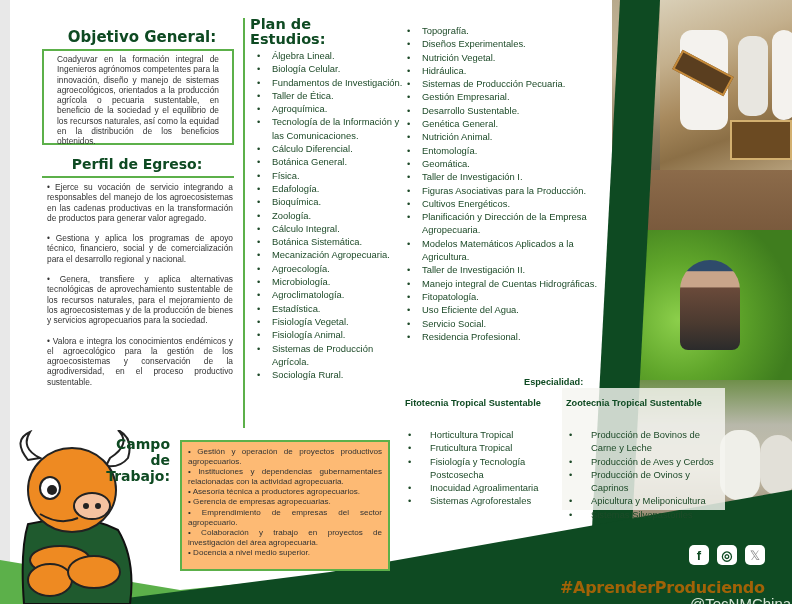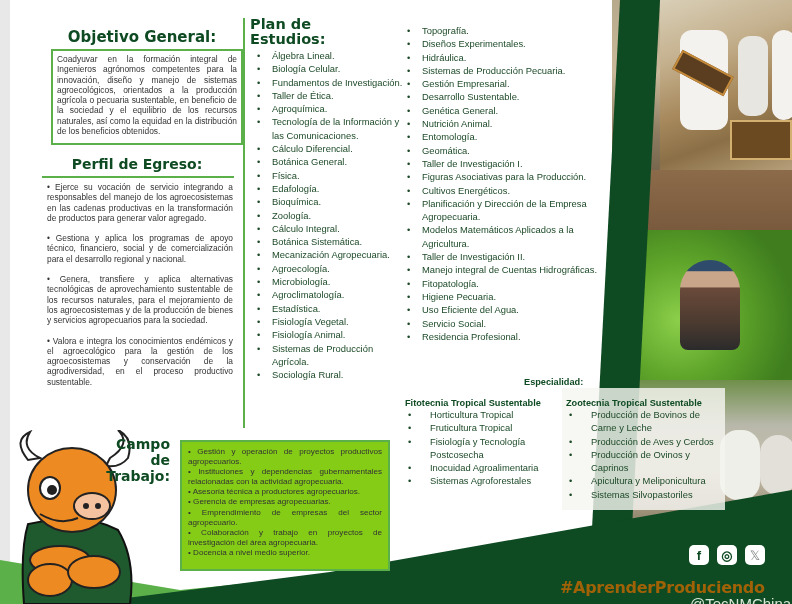--- a/index.html
+++ b/index.html
@@ -5,21 +5,21 @@
   * { box-sizing: border-box; margin: 0; padding: 0; }
   html, body { width: 792px; height: 604px; overflow: hidden; background: #ffffff; }
   body { position: relative; font-family: "Liberation Sans", sans-serif; color: #222; }
   .page { position: absolute; inset: 0; background: #fff; overflow: hidden; }
   .left-strip { position: absolute; left: 0; top: 0; width: 10px; height: 604px; background: #e8e8e8; }
 
   .h-title { font-family: "DejaVu Sans", sans-serif; font-weight: bold; color: #0e4a22; }
 
   
   .obj-title { position: absolute; left: 62px; top: 28px; width: 160px; text-align: center; font-size: 15px; }
-  .obj-box { position: absolute; left: 51px; top: 49px; width: 192px; height: 96px; border: 2px solid #5cb04a; padding: 3px 4px; font-size: 8.4px; line-height: 10.3px; text-align: justify; color: #333; }
+  .obj-box { position: absolute; left: 42px; top: 49px; width: 192px; height: 96px; border: 2px solid #5cb04a; padding: 3px 13px; font-size: 8.4px; line-height: 10.3px; text-align: justify; color: #333; }
 
   
   .perfil-title { position: absolute; left: 62px; top: 156px; width: 190px; text-align: center; font-size: 14px; padding-right: 40px; }
   .perfil-line { position: absolute; left: 42px; top: 176px; width: 192px; height: 2px; background: #5cb04a; }
   .perfil-list { position: absolute; left: 47px; top: 182px; width: 186px; font-size: 8.4px; line-height: 10.3px; text-align: justify; color: #333; }
   .perfil-list p { margin-bottom: 10px; }
 
   
   .vdiv { position: absolute; left: 243px; top: 18px; width: 2px; height: 410px; background: #5cb04a; }
 
@@ -44,28 +44,28 @@
     background: radial-gradient(circle at 30% 60%, #8ccf4b 0%, #5fa52a 40%, #3f7d1e 80%); }
   .farmer { position: absolute; left: 680px; top: 260px; width: 60px; height: 90px; border-radius: 30px 30px 8px 8px; background: linear-gradient(180deg,#2e4b6b 0%, #2e4b6b 12%, #c9a58a 13%, #c9a58a 30%, #6a4a3a 31%, #4b3a30 70%, #2b2b2b 100%); }
   .cattle-bg { position: absolute; left: 610px; top: 380px; width: 182px; height: 150px; background: linear-gradient(180deg,#6f8f4a 0%, #b8b8aa 30%, #c7c0ad 60%, #8a7b62 100%); }
   .cow { position: absolute; background: #efefe9; border-radius: 18px; }
 
   
   .green-band { position: absolute; left: 0; top: 0; width: 792px; height: 604px; pointer-events: none; }
   .esp-overlay { position: absolute; left: 562px; top: 388px; width: 163px; height: 122px; background: rgba(245,245,240,0.82); }
   .esp-title { position: absolute; left: 524px; top: 377px; font-size: 9.2px; font-weight: bold; color: #0e4a22; }
   .esp-col { position: absolute; top: 398px; }
-  .esp-col h4 { font-size: 9.2px; font-weight: bold; color: #0e4a22; margin-bottom: 0; }
+  .esp-col h4 { font-size: 9.2px; font-weight: bold; color: #0e4a22; margin-bottom: 20px; }
   .esp-col ul.bl li { padding-left: 25px; line-height: 13.3px; }
   .esp-c1 { left: 405px; width: 158px; }
   .esp-c2 { left: 566px; width: 160px; }
 
   
   .campo-title { position: absolute; left: 92px; top: 436px; font-size: 14px; line-height: 16px; text-align: right; width: 78px; }
-  .campo-box { position: absolute; left: 180px; top: 440px; width: 210px; height: 131px; border: 2px solid #5cb04a; padding: 5px 6px; font-size: 8.1px; line-height: 10.1px; color: #333; text-align: justify; background: #84cc16; }
+  .campo-box { position: absolute; left: 180px; top: 440px; width: 210px; height: 131px; border: 2px solid #5cb04a; padding: 5px 6px; font-size: 8.1px; line-height: 10.1px; color: #333; text-align: justify; background: #fdba74; }
 
   
   .mascot { position: absolute; left: 10px; top: 430px; width: 130px; height: 174px; }
 
   
   .social { position: absolute; left: 689px; top: 545px; display: flex; gap: 8px; }
   .soc-btn { width: 20px; height: 20px; border-radius: 5px; background: #fff; color: #0e4a22; font-size: 13px; font-weight: bold; display: flex; align-items: center; justify-content: center; }
   .handle { position: absolute; left: 690px; top: 595px; font-size: 15px; color: #d8e8d8; text-decoration: underline; }
   .hashtag { position: absolute; left: 560px; top: 578px; font-family: "DejaVu Sans", sans-serif; font-size: 16px; font-weight: bold; color: #a16207; letter-spacing: -0.3px; }
 </style>
@@ -138,37 +138,37 @@
     <li>Agroclimatología.</li>
     <li>Estadística.</li>
     <li>Fisiología Vegetal.</li>
     <li>Fisiología Animal.</li>
     <li>Sistemas de Producción Agrícola.</li>
     <li>Sociología Rural.</li>
   </ul>
   <ul class="bl plan-col2">
     <li>Topografía.</li>
     <li>Diseños Experimentales.</li>
+    <li>Nutrición Vegetal.</li>
     <li>Hidráulica.</li>
     <li>Sistemas de Producción Pecuaria.</li>
     <li>Gestión Empresarial.</li>
     <li>Desarrollo Sustentable.</li>
     <li>Genética General.</li>
     <li>Nutrición Animal.</li>
     <li>Entomología.</li>
     <li>Geomática.</li>
     <li>Taller de Investigación I.</li>
     <li>Figuras Asociativas para la Producción.</li>
     <li>Cultivos Energéticos.</li>
     <li>Planificación y Dirección de la Empresa Agropecuaria.</li>
     <li>Modelos Matemáticos Aplicados a la Agricultura.</li>
     <li>Taller de Investigación II.</li>
     <li>Manejo integral de Cuentas Hidrográficas.</li>
     <li>Fitopatología.</li>
-    <li>Higiene Pecuaria.</li>
     <li>Uso Eficiente del Agua.</li>
     <li>Servicio Social.</li>
     <li>Residencia Profesional.</li>
   </ul>
 
   <div class="esp-overlay"></div>
   <div class="esp-title">Especialidad:</div>
   <div class="esp-col esp-c1">
     <h4>Fitotecnia Tropical Sustentable</h4>
     <ul class="bl">

